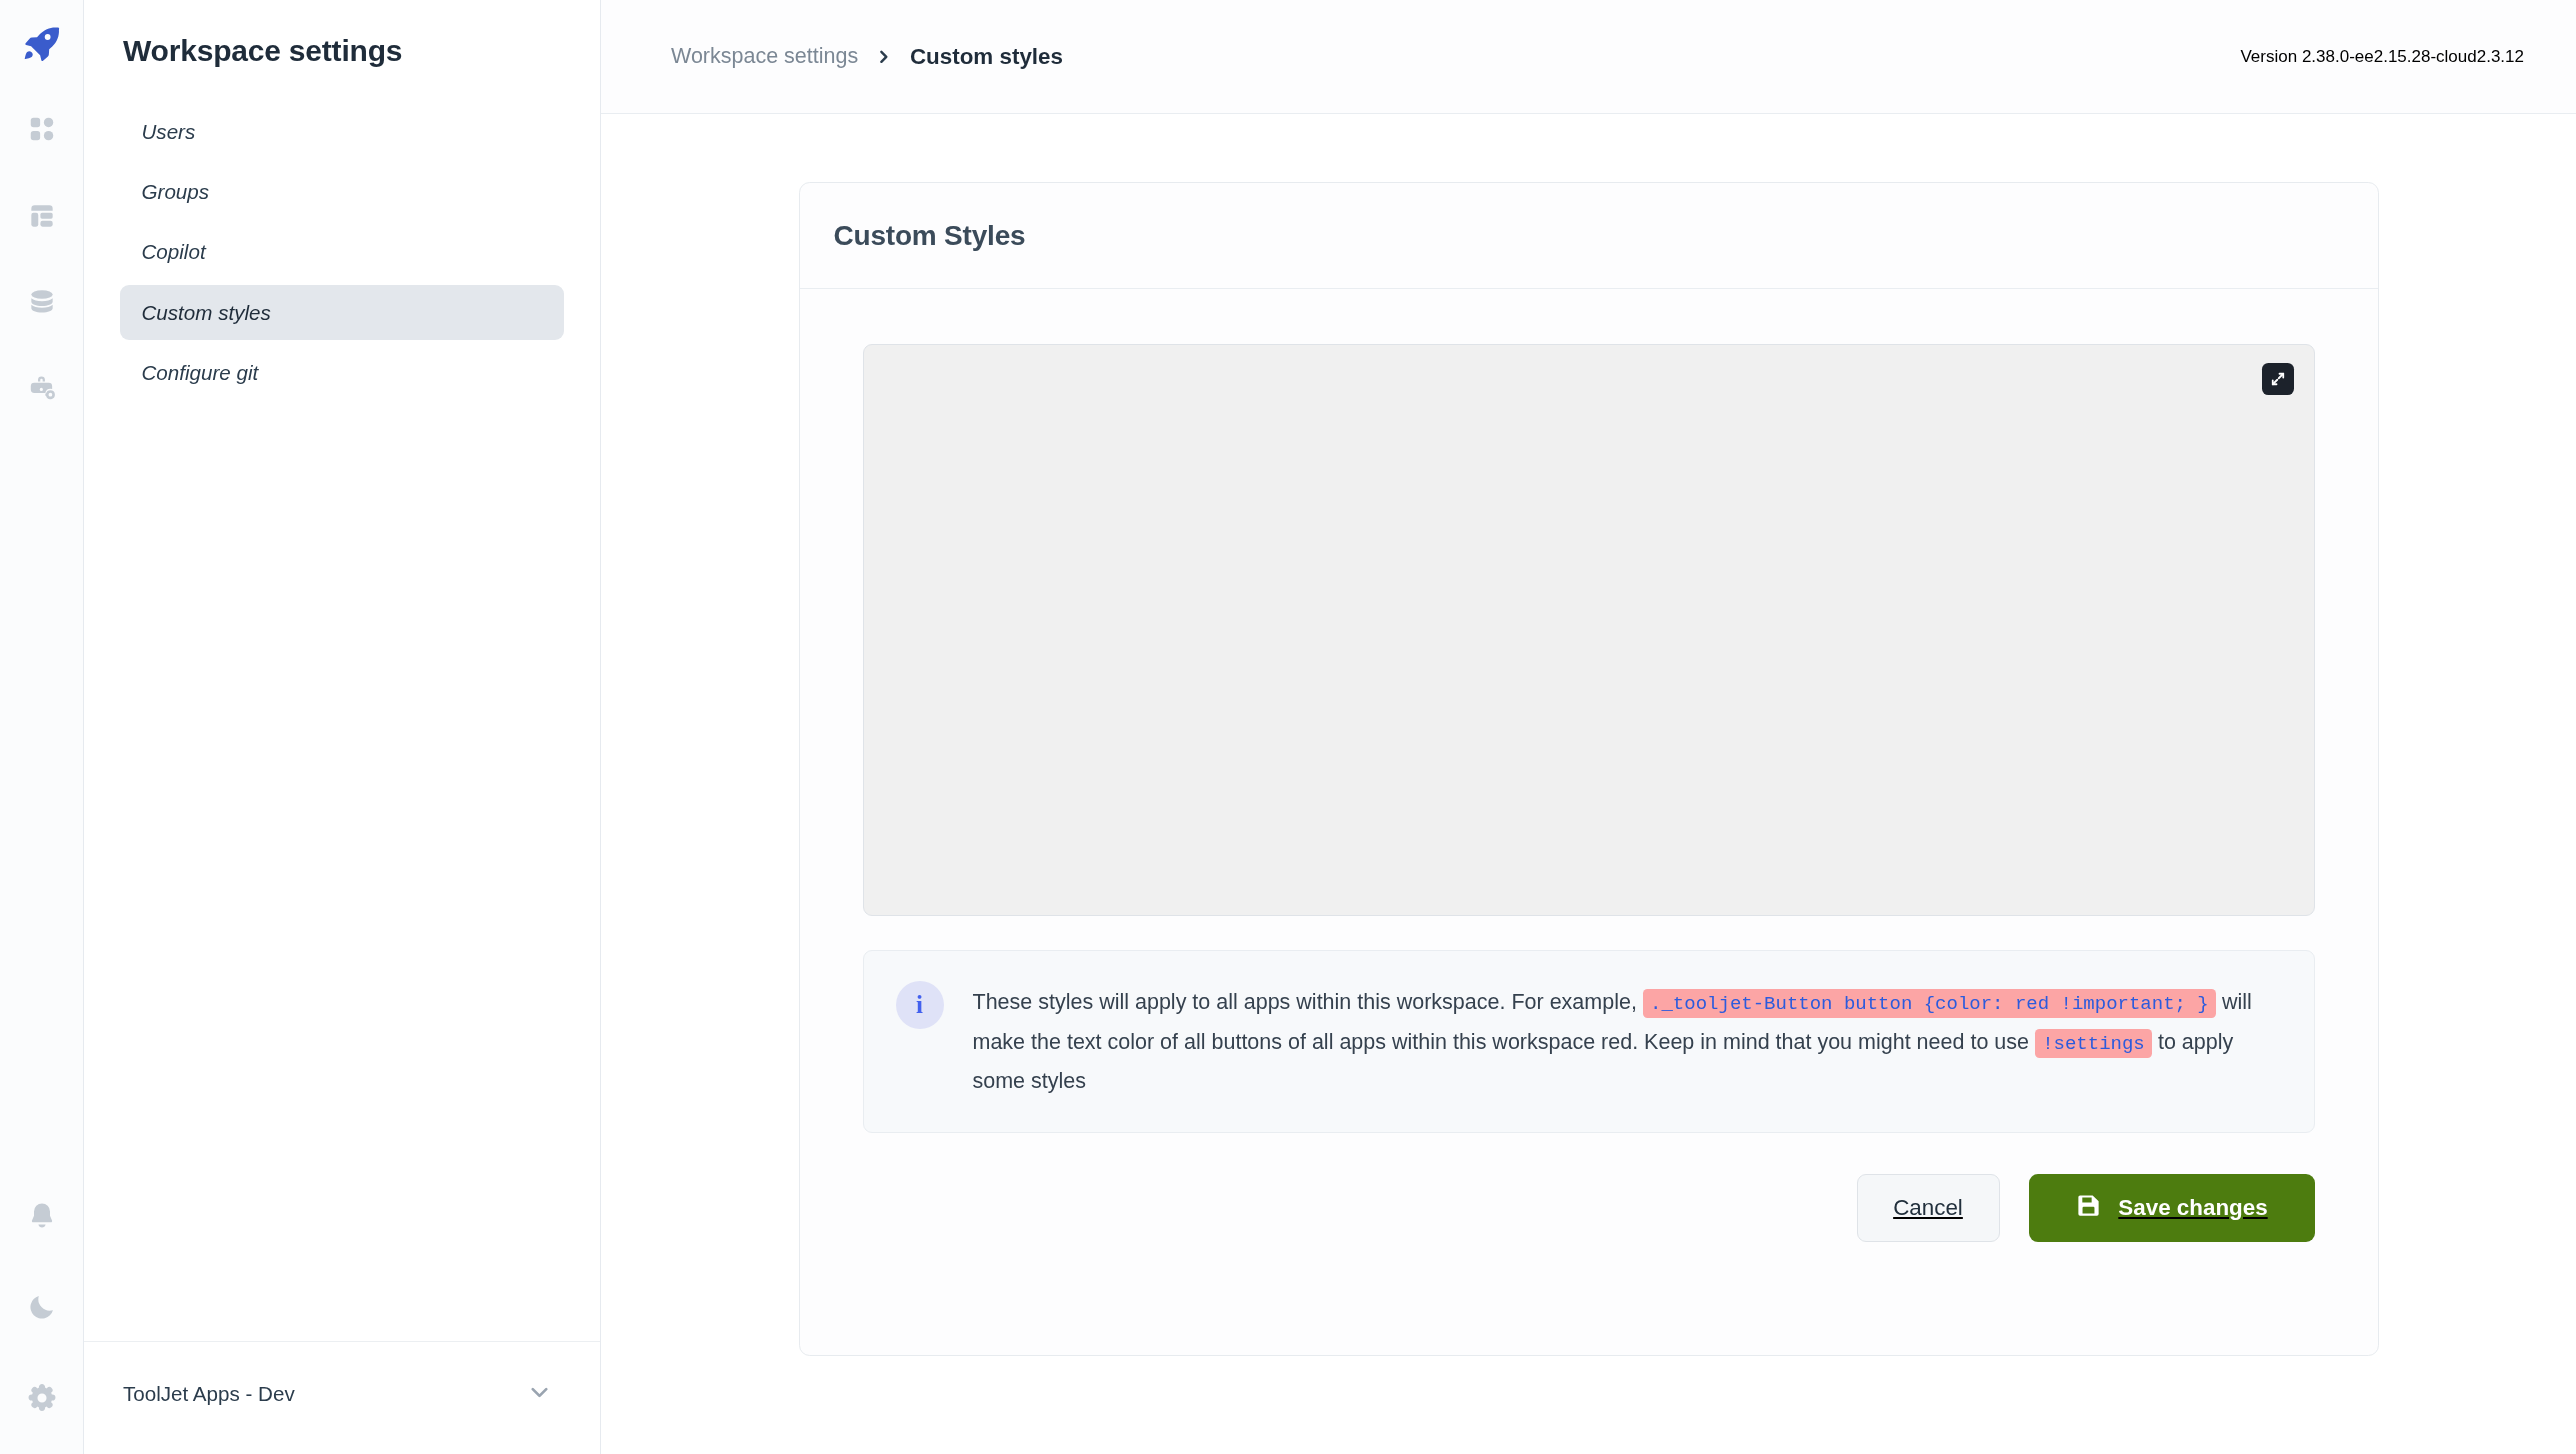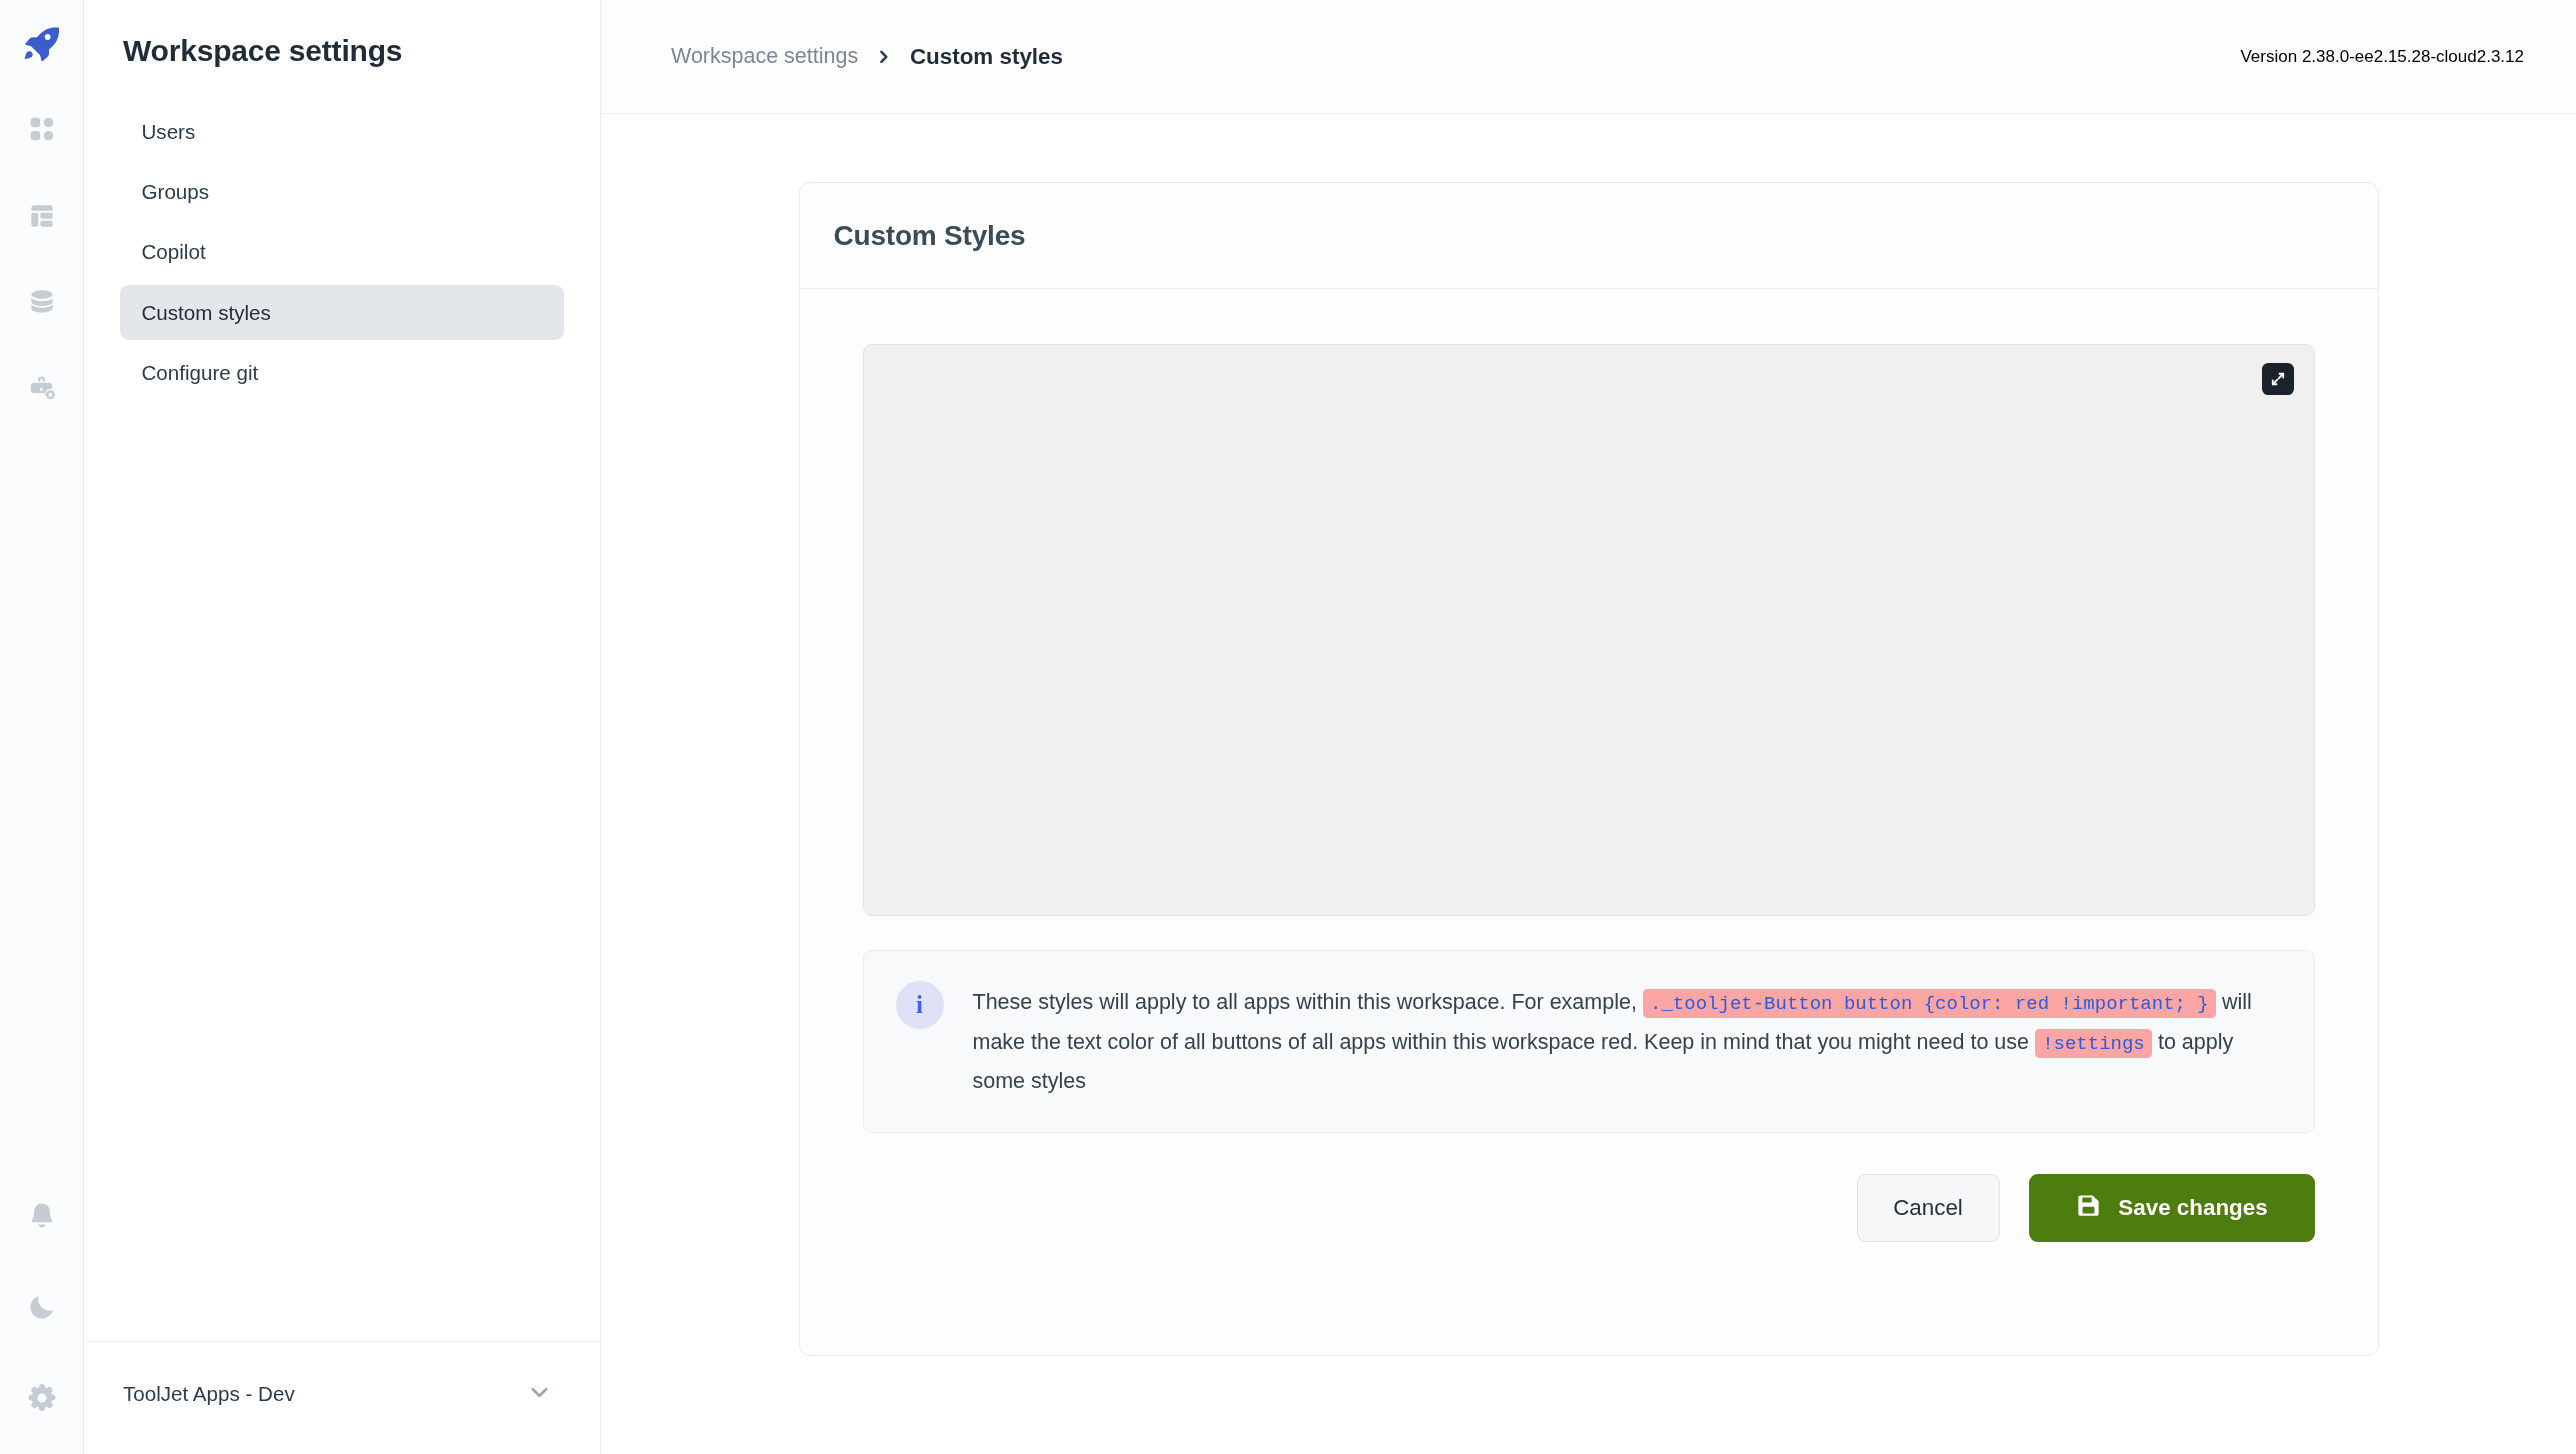--- a/index.html
+++ b/index.html
@@ -50,20 +50,21 @@
     font-size: 30px; font-weight: 700; color: #1f2c3a;
     letter-spacing: -0.2px;
     padding: 34px 0 0 39px;
   }
   .sidebar-menu { margin-top: 36px; padding: 0 36px; }
   .menu-item {
     height: 55px; display: flex; align-items: center;
     padding: 0 21.5px; border-radius: 9px;
     font-size: 20.6px; color: #2b3c4c; cursor: pointer;
     margin-bottom: 5.4px;
+    font-style: italic;
   }
   .menu-item.active { background: #e3e7ec; font-weight: 400; color: #1f2c3a; }
 
   .workspace-switcher {
     position: absolute; left: 0; right: 0; bottom: 0;
     height: 113px; border-top: 1.8px solid #eceff2;
     display: flex; align-items: center; justify-content: space-between;
     padding: 0 47px 8px 39px; cursor: pointer; background: #ffffff;
   }
   .workspace-name { font-size: 20.6px; color: #2b3c4c; }
@@ -148,21 +149,21 @@
   }
   code.snip {
     font-family: "Liberation Mono", monospace;
     font-size: 19px; color: #2b5bdd;
     background: #fca5a5; border-radius: 4.5px;
     padding: 3.6px 7.2px; white-space: normal;
   }
 
   .actions {
     margin-top: 41px;
-    display: flex; justify-content: flex-end; align-items: flex-start; gap: 29px;
+    display: flex; justify-content: flex-end; align-items: flex-start; gap: 29px; text-decoration: underline;
   }
   .btn {
     height: 68px; border-radius: 9px; font-size: 22.4px;
     display: inline-flex; align-items: center; justify-content: center;
     cursor: pointer; border: 1.8px solid transparent; gap: 16px;
   }
   .btn-cancel {
     min-width: 143px; padding: 0 32px;
     background: #f5f7f9; border-color: #dfe3e8; color: #22303d; font-weight: 400;
   }

